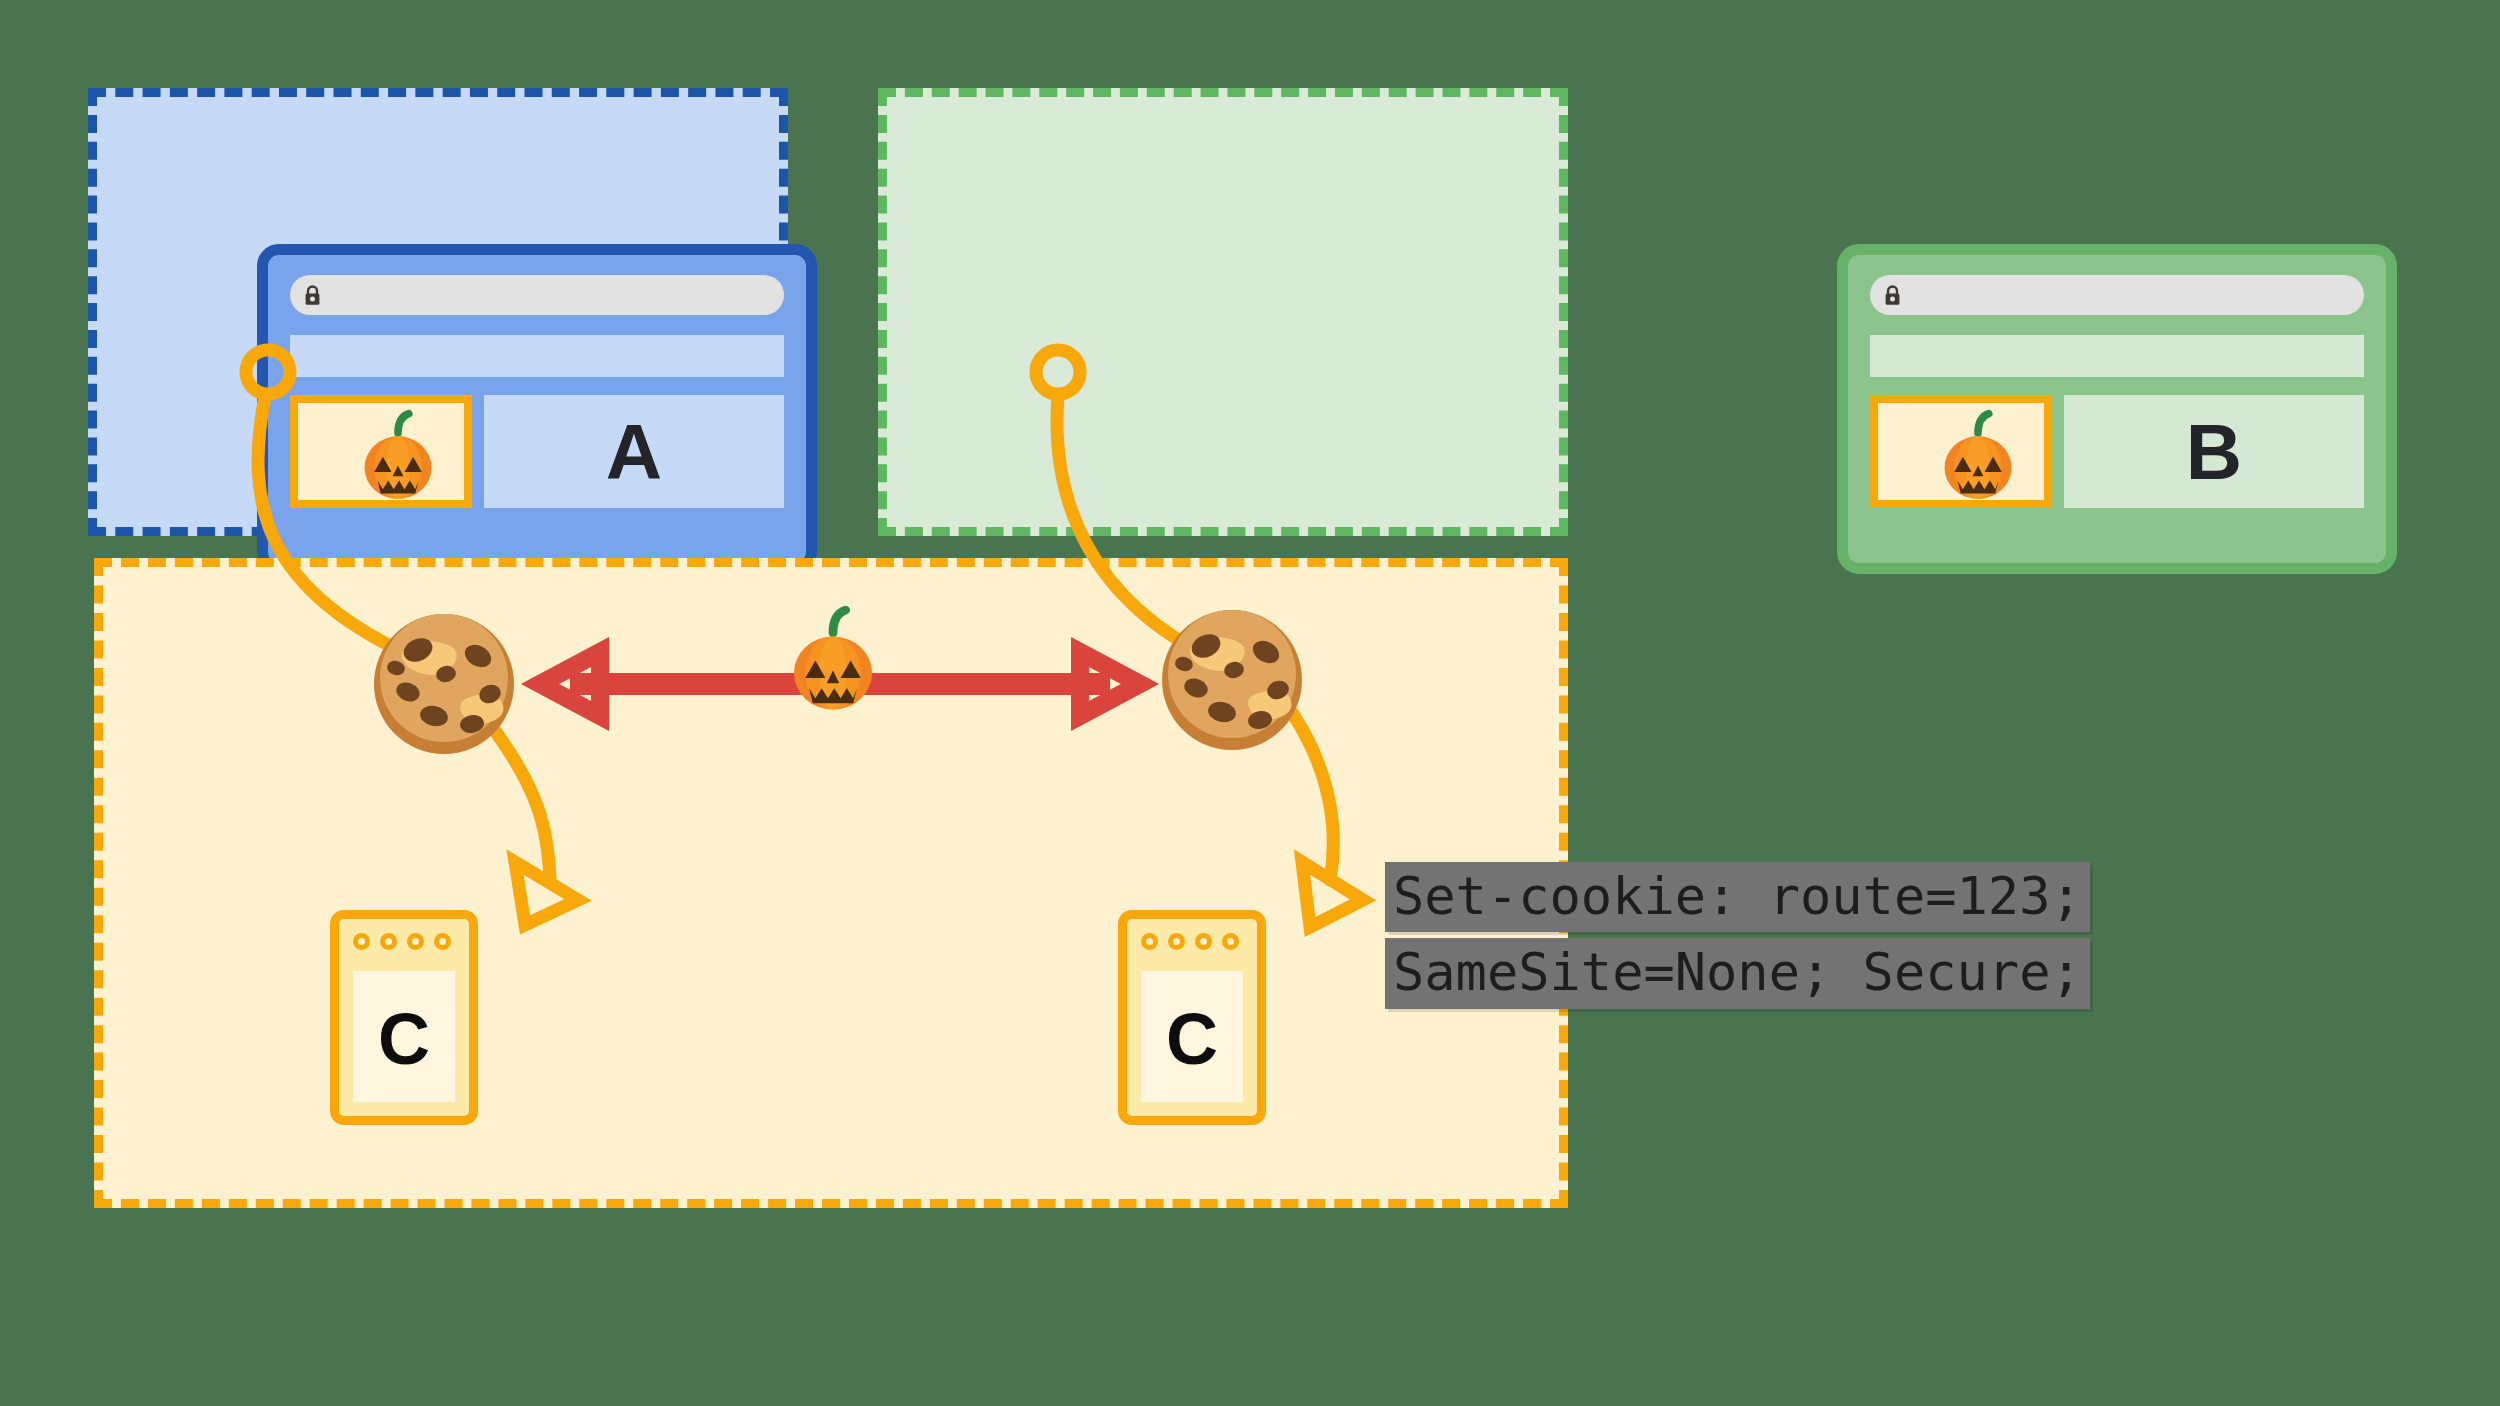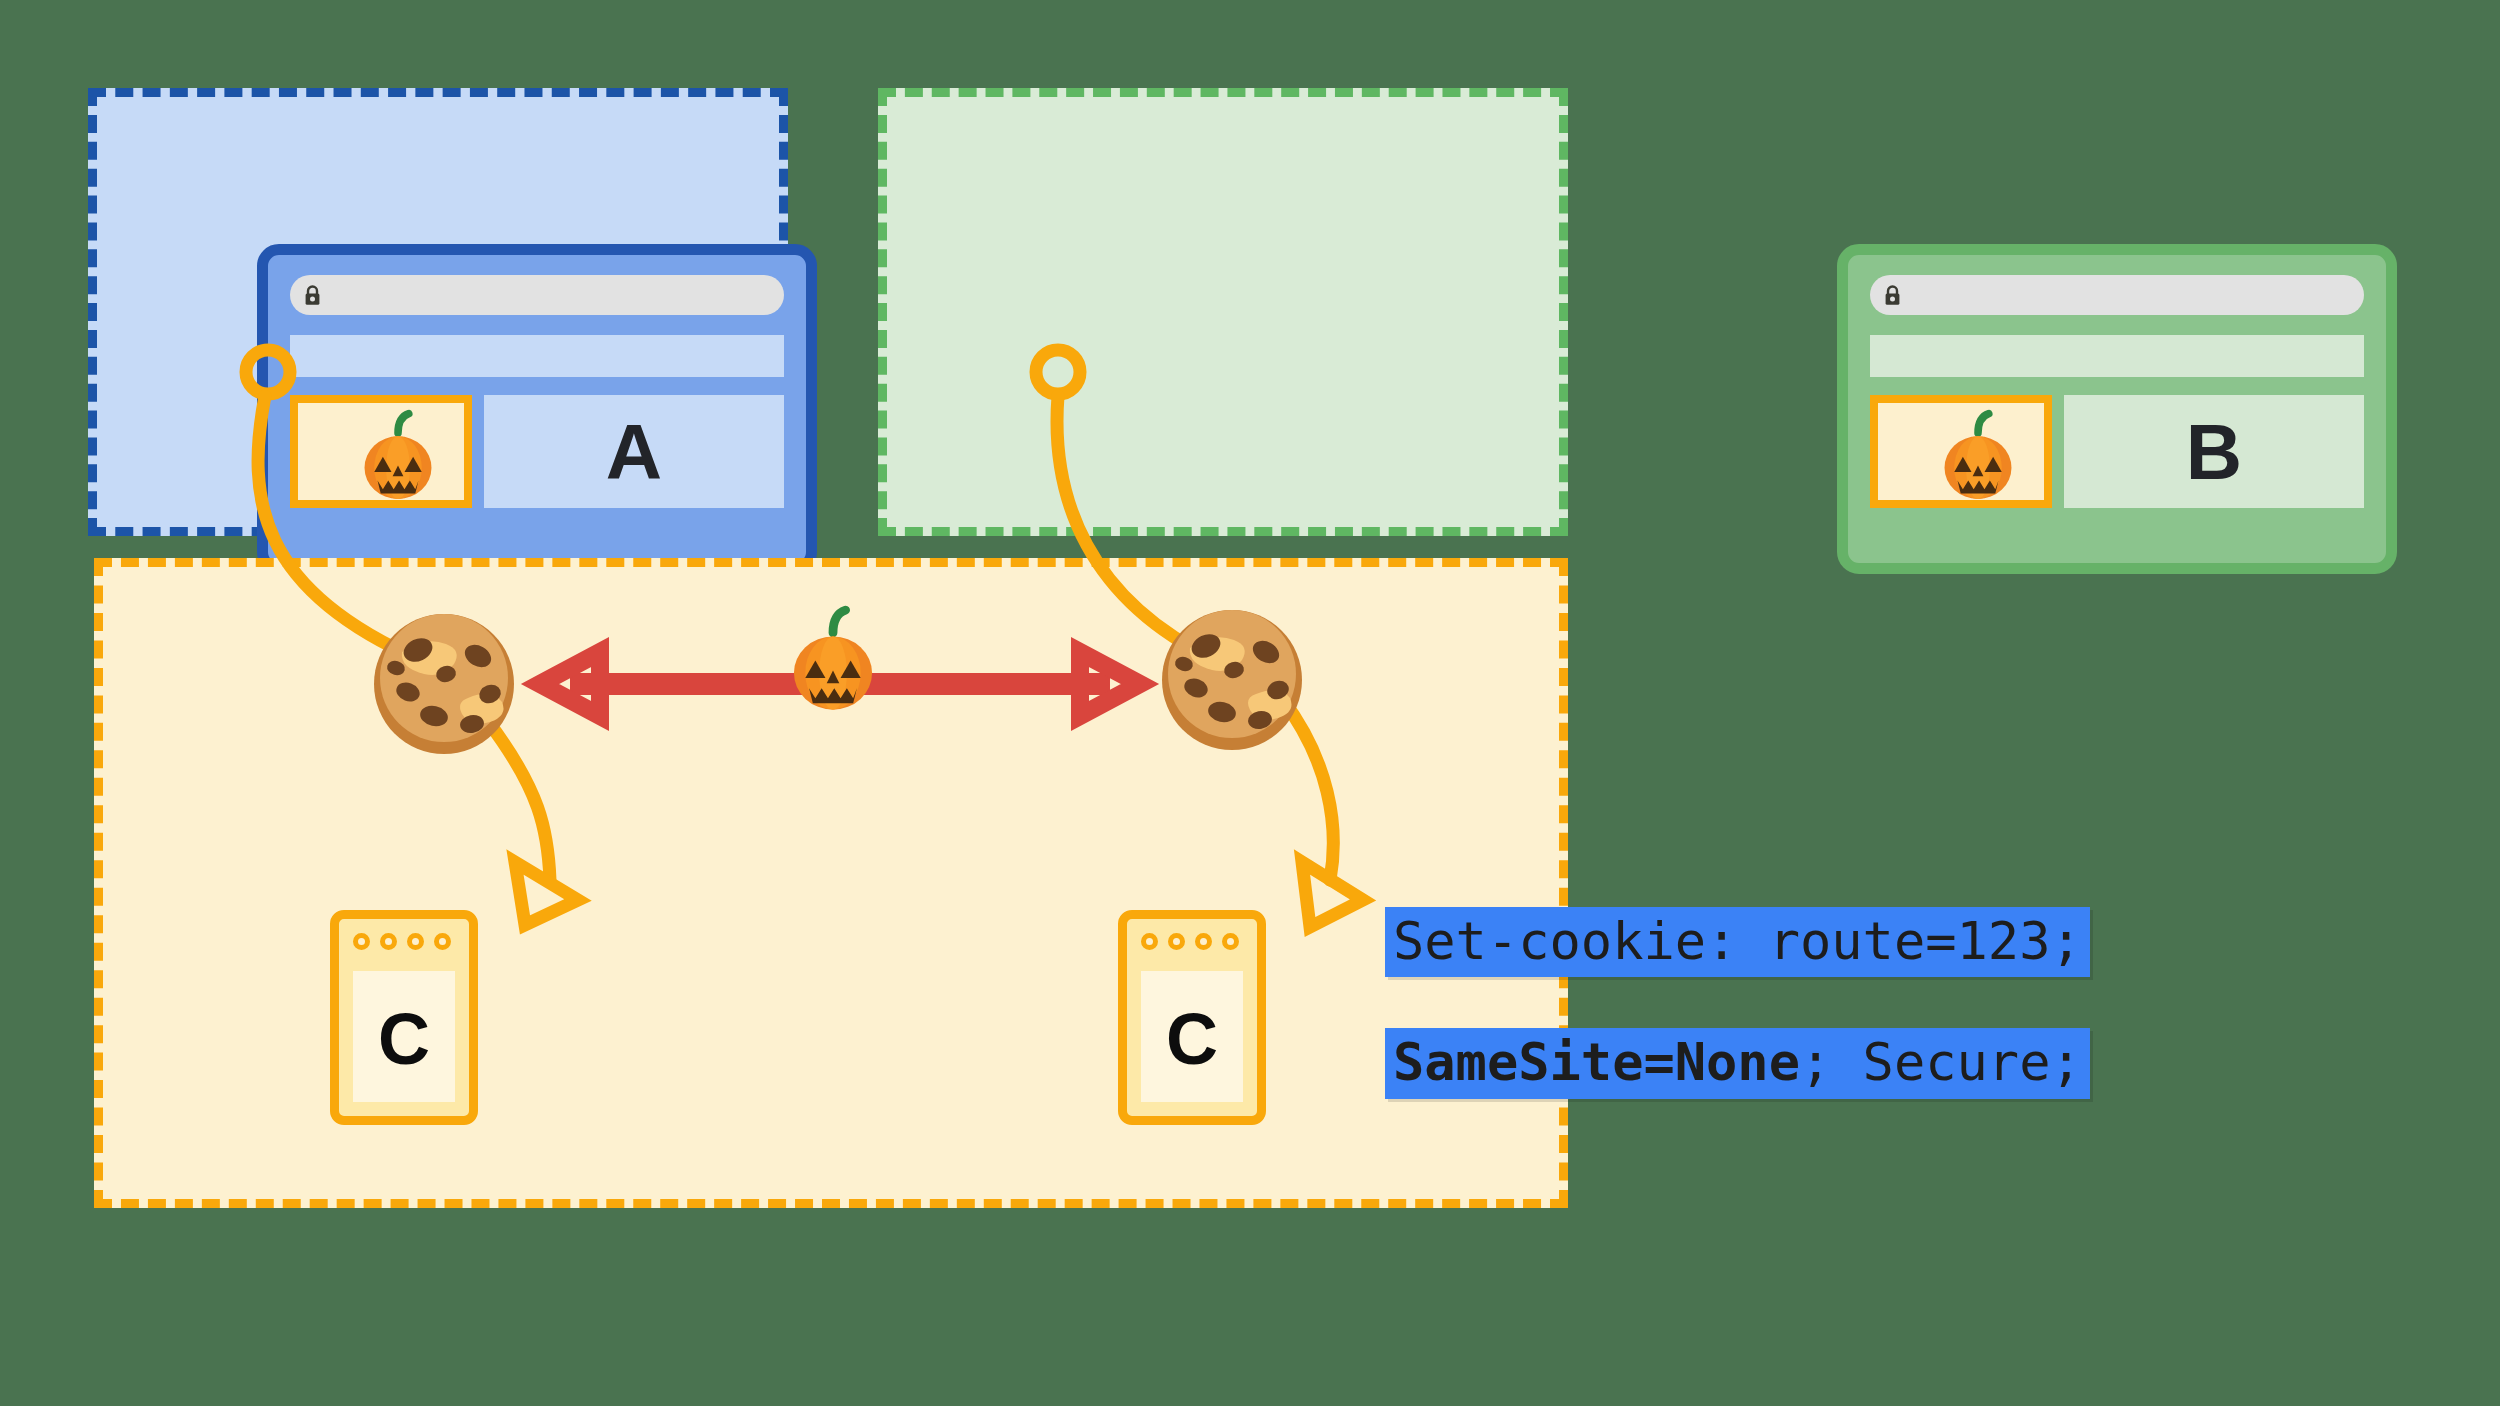--- a/index.html
+++ b/index.html
@@ -150,32 +150,31 @@
 
   
   #code-label {
     position: absolute;
     left: 1385px; top: 862px;
     display: flex;
     flex-direction: column;
     gap: 6px;
   }
   .code-line {
-    background: #3b82f6;
+    background: #737373;
     color: #1D1D1D;
     font-family: "DejaVu Sans Mono", "Liberation Mono", monospace;
     font-size: 52px;
     line-height: 1.16;
     padding: 4px 8px 6px 8px;
     white-space: pre;
     box-shadow: 3px 3px 0 rgba(0,0,0,0.12);
     width: max-content;
-    margin-top: 45px;
-  }
-  .code-line b { font-weight: bold; }
+  }
+  .code-line b { font-weight: normal; }
 
   
   .overlay {
     position: absolute;
     left: 0; top: 0;
     width: 2500px; height: 1406px;
     pointer-events: none;
   }
 </style>
 </head>

